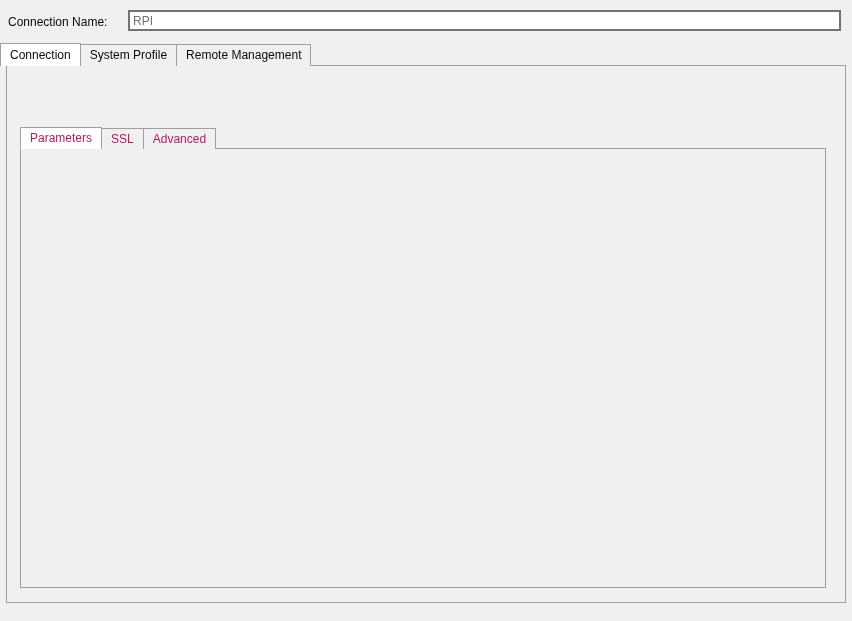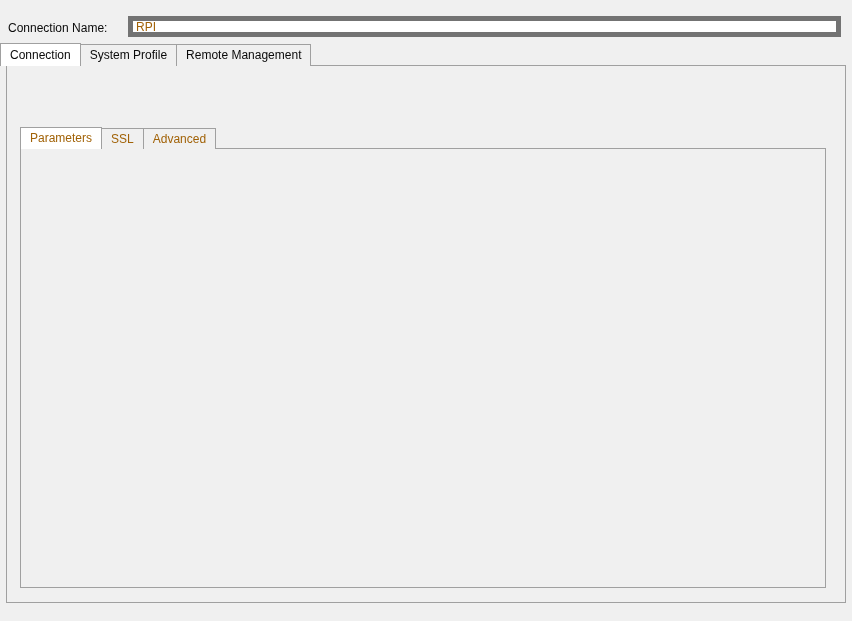--- a/index.html
+++ b/index.html
@@ -13,41 +13,41 @@
     font-family: "Liberation Sans", sans-serif;
     font-size: 12px;
     color: #0a0a0a;
     overflow: hidden;
     position: relative;
   }
 
   
   .conn-name-row {
     position: absolute;
-    left: 0; top: 10px;
+    left: 0; top: 4px;
     width: 852px; height: 38px;
     display: flex;
     align-items: center;
   }
   .conn-name-label {
     position: absolute;
     left: 8px; top: 11px;
     font-size: 12px;
     white-space: nowrap;
   }
   .conn-name-input {
     position: absolute;
     left: 128px; top: 6px;
     width: 713px; height: 21px;
     box-sizing: border-box;
-    border: 5px solid #737373;
+    border: 2px solid #737373;
     background: #ffffff;
     font-family: "Liberation Sans", sans-serif;
     font-size: 12px;
-    color: #a16207;
+    color: #737373;
     padding: 0 3px;
     line-height: 19px;
     outline: none;
   }
 
   
   .outer-tabs {
     position: absolute;
     left: 0; top: 44px;
     width: 840px; height: 22px;
@@ -152,21 +152,21 @@
   }
   .itab {
     box-sizing: border-box;
     height: 21px;
     line-height: 20px;
     padding: 0 9px;
     font-size: 12px;
     border: 1px solid #a0a0a0;
     border-bottom: none;
     background: #f0f0f0;
-    color: #a16207;
+    color: #be185d;
     white-space: nowrap;
     margin-right: -1px;
   }
   .itab.active {
     background: #ffffff;
     height: 22px;
     line-height: 21px;
     z-index: 2;
   }
 

